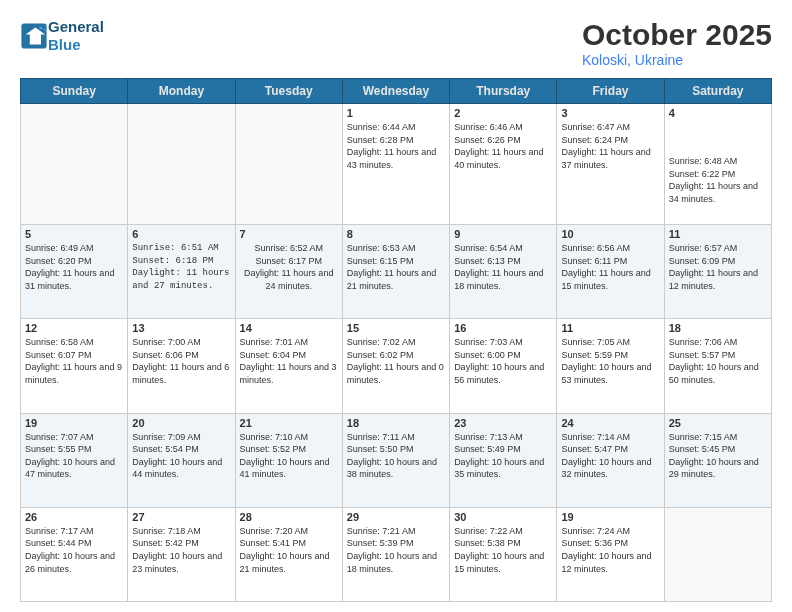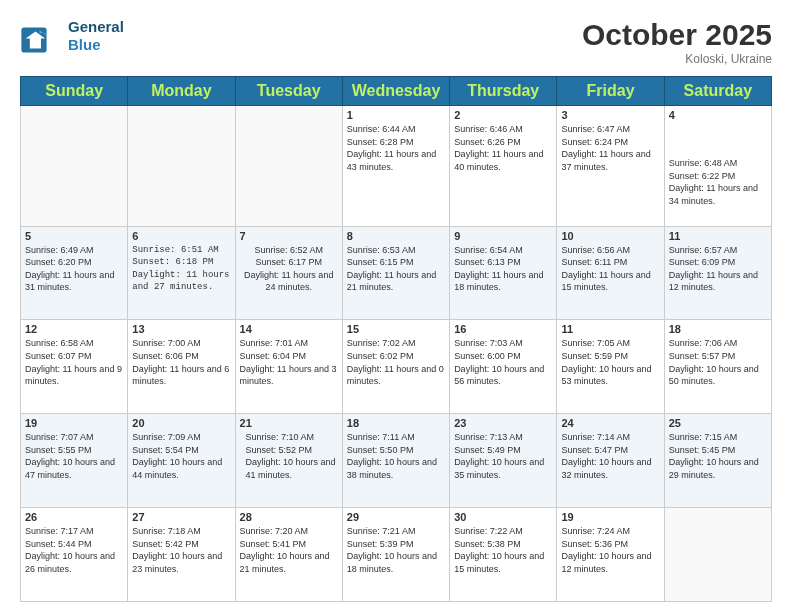--- a/index.html
+++ b/index.html
@@ -18,57 +18,56 @@
       flex-direction: column;
     }
     .header {
       display: flex;
       justify-content: space-between;
       align-items: flex-start;
       margin-bottom: 10px;
     }
     .logo {
       display: flex;
-      align-items: flex-end;
-      gap: 20px;
+      align-items: center;
+      gap: 0;
     }
     .logo-text {
       font-size: 15px;
       font-weight: bold;
       color: #1a5276;
       line-height: 1.2;
     }
     .logo-icon {
       width: 28px;
       height: 28px;
     }
     .title-block {
-      text-align: right;
     }
     .month-title {
       font-size: 30px;
       font-weight: bold;
       color: #333;
     }
     .subtitle {
-      font-size: 12px;
-      color: #737373;
+      font-size: 14px;
+      color: #3b82f6;
     }
     .calendar {
       flex: 1;
       border: 1px solid #ccc;
       border-collapse: collapse;
       width: 100%;
       table-layout: fixed;
     }
     .calendar th {
       background-color: #2471a3;
-      color: #bef264;
+      color: #e5e5e5;
       text-align: center;
-      font-size: 16px;
+      font-size: 12px;
       font-weight: bold;
       padding: 5px 2px;
       border: 1px solid #1a5276;
     }
     .calendar td {
       vertical-align: top;
       border: 1px solid #ccc;
       padding: 3px 4px;
       font-size: 9.5px;
       color: #333;
@@ -253,21 +252,21 @@
 Daylight: 10 hours and 47 minutes.</div>
           </td>
           <td>
             <span class="day-number">20</span>
             <div class="day-info" style="white-space: pre-line;">Sunrise: 7:09 AM
 Sunset: 5:54 PM
 Daylight: 10 hours and 44 minutes.</div>
           </td>
           <td>
             <span class="day-number">21</span>
-            <div class="day-info" style="white-space: pre-line; margin-left: 6px;">Sunrise: 7:10 AM
+            <div class="day-info" style="white-space: pre-line;">Sunrise: 7:10 AM
 Sunset: 5:52 PM
 Daylight: 10 hours and 41 minutes.</div>
           </td>
           <td>
             <span class="day-number">18</span>
             <div class="day-info" style="white-space: pre-line;">Sunrise: 7:11 AM
 Sunset: 5:50 PM
 Daylight: 10 hours and 38 minutes.</div>
           </td>
           <td>

